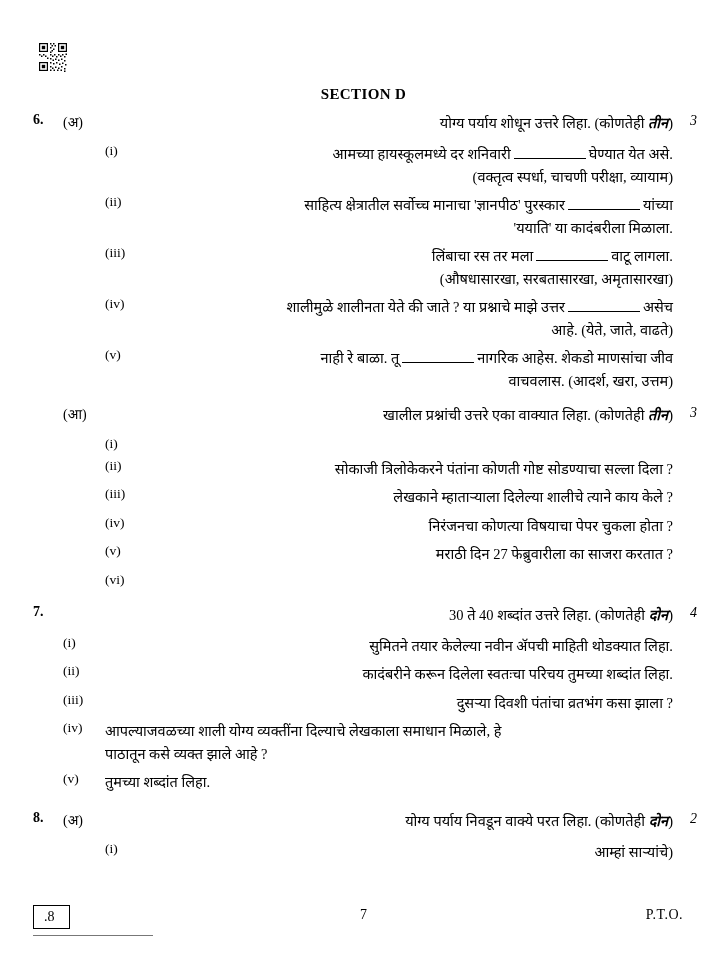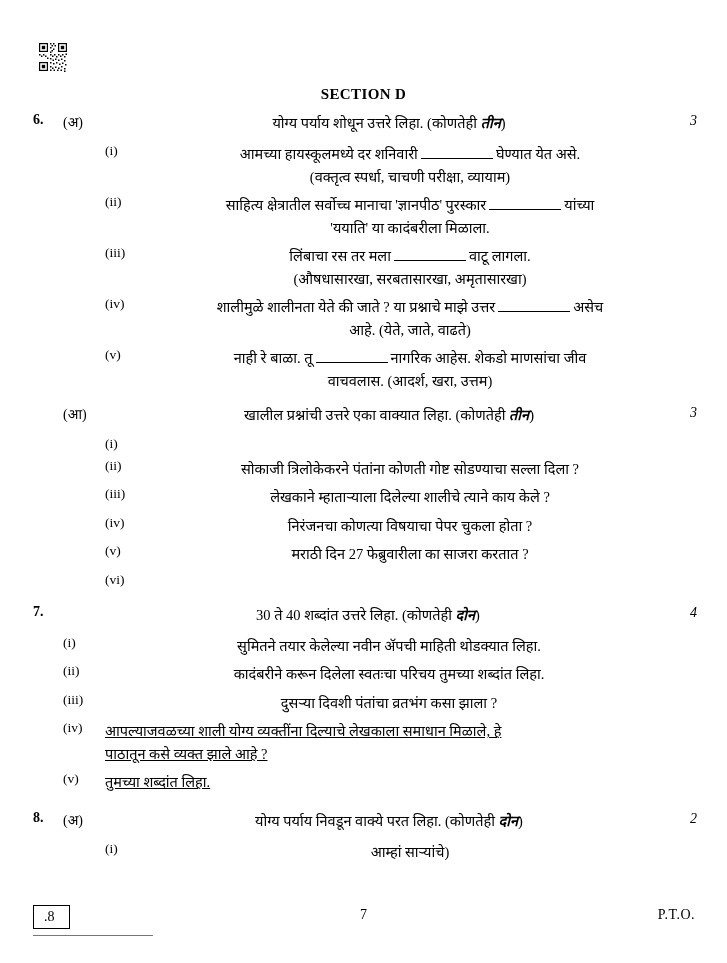--- a/index.html
+++ b/index.html
@@ -80,23 +80,23 @@
     width: 42px;
     min-width: 42px;
     text-align: left;
     font-size: 13.5px;
   }
 
   .qtext {
     flex: 1;
     font-size: 14.5px;
     line-height: 1.55;
-    text-align: center;
-  }
-  .qtext.justify { text-align: justify; text-decoration: underline; }
+    text-align: right;
+  }
+  .qtext.justify { text-align: justify; }
 
   .marks {
     width: 24px;
     min-width: 24px;
     text-align: right;
     font-style: italic;
     font-size: 14px;
     padding-top: 1px;
   }
   .marks-blank { width: 24px; min-width: 24px; }
@@ -144,21 +144,21 @@
   .footer-page {
     position: absolute;
     left: 0;
     top: 2px;
     width: 727px;
     text-align: center;
     font-size: 14px;
   }
   .footer-pto {
     position: absolute;
-    right: 32px;
+    right: 44px;
     top: 2px;
     font-size: 14px;
     letter-spacing: 0.5px;
   }
   .indent-line2 {
     display: block;
   }
 </style>
 </head>
 <body>

